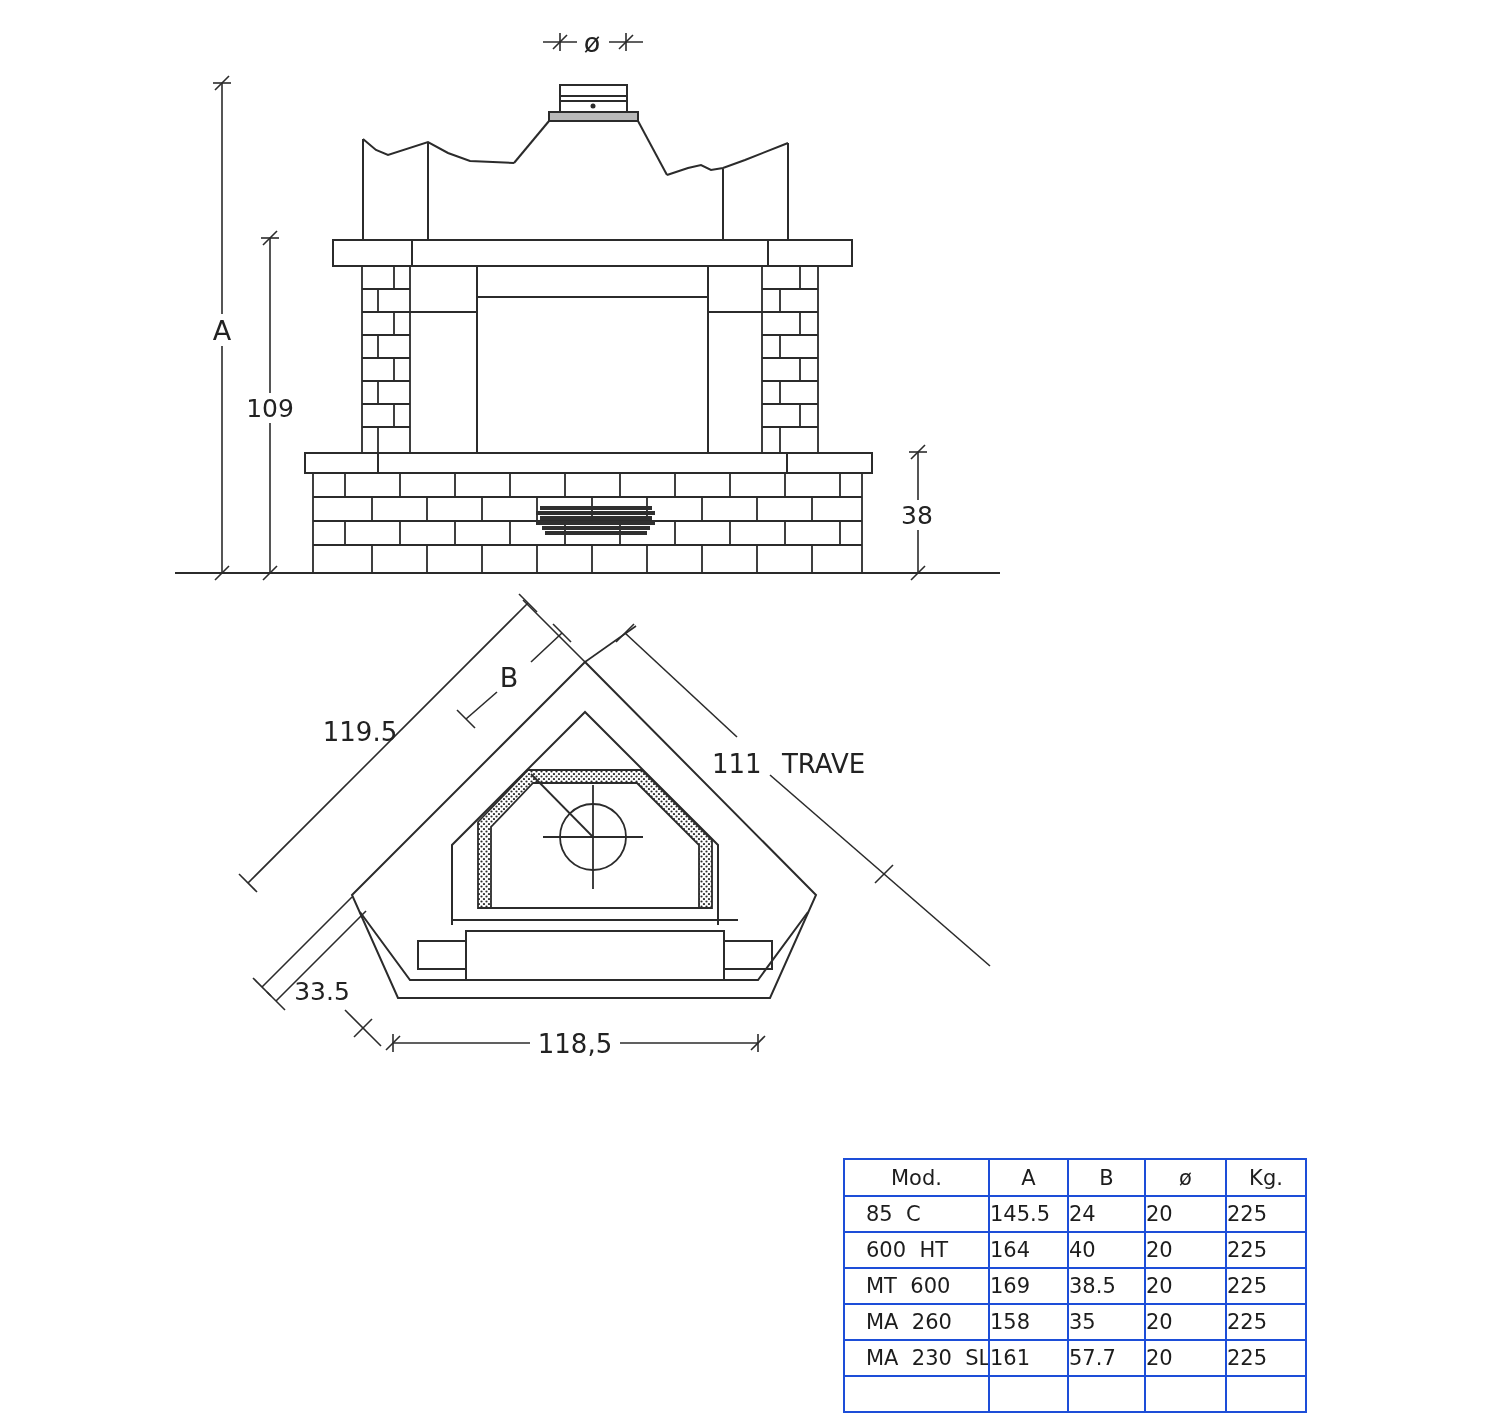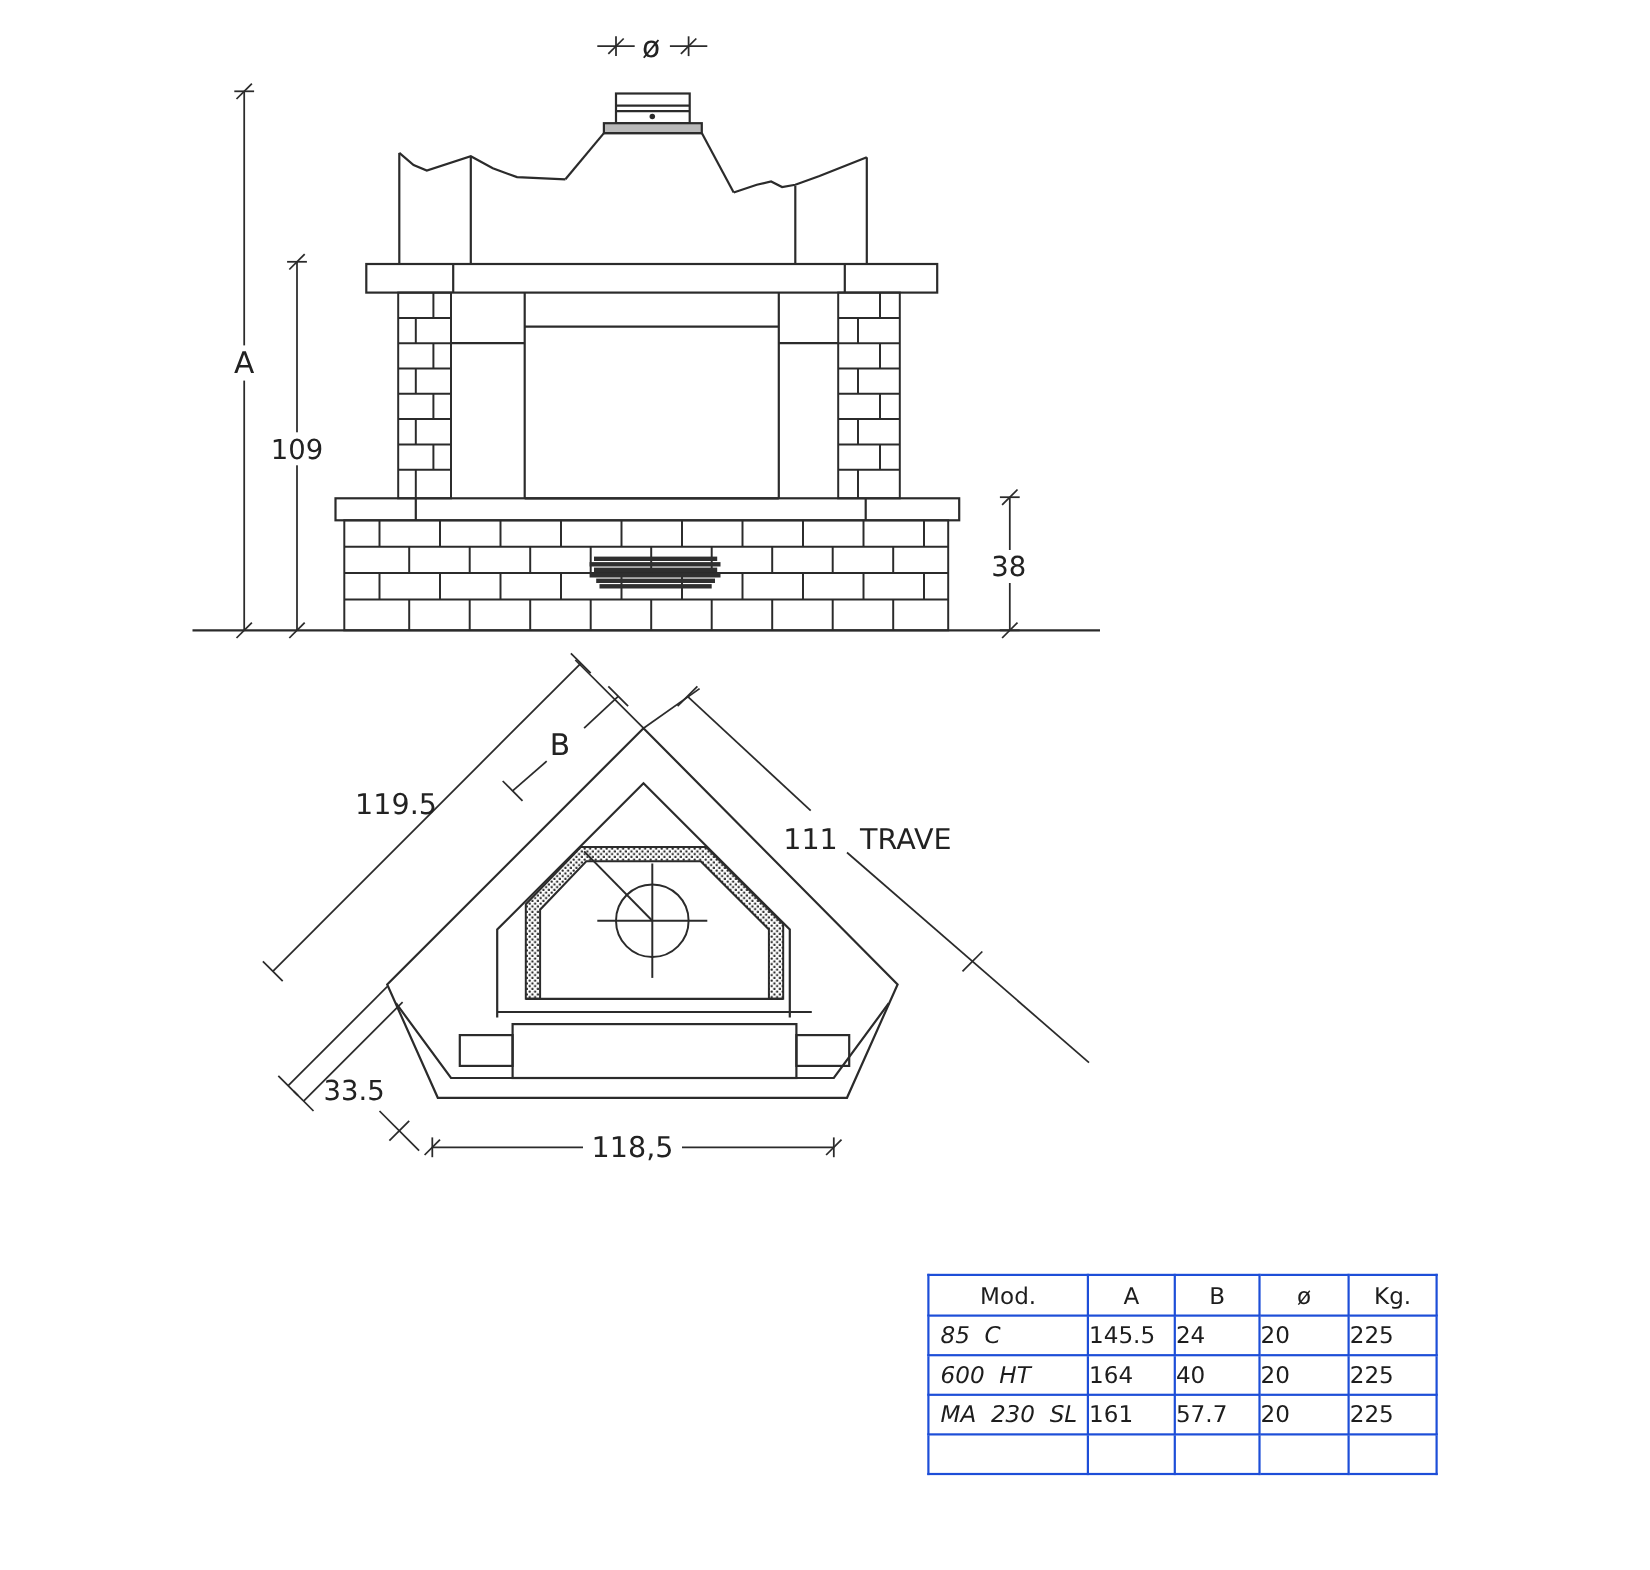--- a/index.html
+++ b/index.html
@@ -15,21 +15,21 @@
     position:absolute;left:843px;top:1158px;width:462px;
     border-collapse:collapse;table-layout:fixed;
     font-size:21px;color:#1d1d1d;background:#fff;
   }
   .spec-table td,.spec-table th{
     border:2px solid #1d4ed8;
     height:34px;padding:0;white-space:pre;overflow:hidden;
     font-weight:normal;
   }
   .spec-table th{text-align:center;}
-  .spec-table td.model{text-align:left;padding-left:10px;font-style:italic;}
+  .spec-table td.model{text-align:left;padding-left:21px;}
   .spec-table td.num{text-align:left;}
   .spec-table col.c-mod{width:145px;}
   .spec-table col.c-a{width:79px;}
   .spec-table col.c-b{width:77px;}
   .spec-table col.c-d{width:81px;}
   .spec-table col.c-kg{width:80px;}
 </style>
 </head>
 <body>
 
@@ -326,20 +326,34 @@
     <td class="num">225</td>
   </tr>
   <tr>
     <td class="model">600  HT</td>
     <td class="num">164</td>
     <td class="num">40</td>
     <td class="num">20</td>
     <td class="num">225</td>
   </tr>
   <tr>
+    <td class="model">MT  600</td>
+    <td class="num">169</td>
+    <td class="num">38.5</td>
+    <td class="num">20</td>
+    <td class="num">225</td>
+  </tr>
+  <tr>
+    <td class="model">MA  260</td>
+    <td class="num">158</td>
+    <td class="num">35</td>
+    <td class="num">20</td>
+    <td class="num">225</td>
+  </tr>
+  <tr>
     <td class="model">MA  230  SL</td>
     <td class="num">161</td>
     <td class="num">57.7</td>
     <td class="num">20</td>
     <td class="num">225</td>
   </tr>
   <tr>
     <td class="model"></td>
     <td class="num"></td>
     <td class="num"></td>

